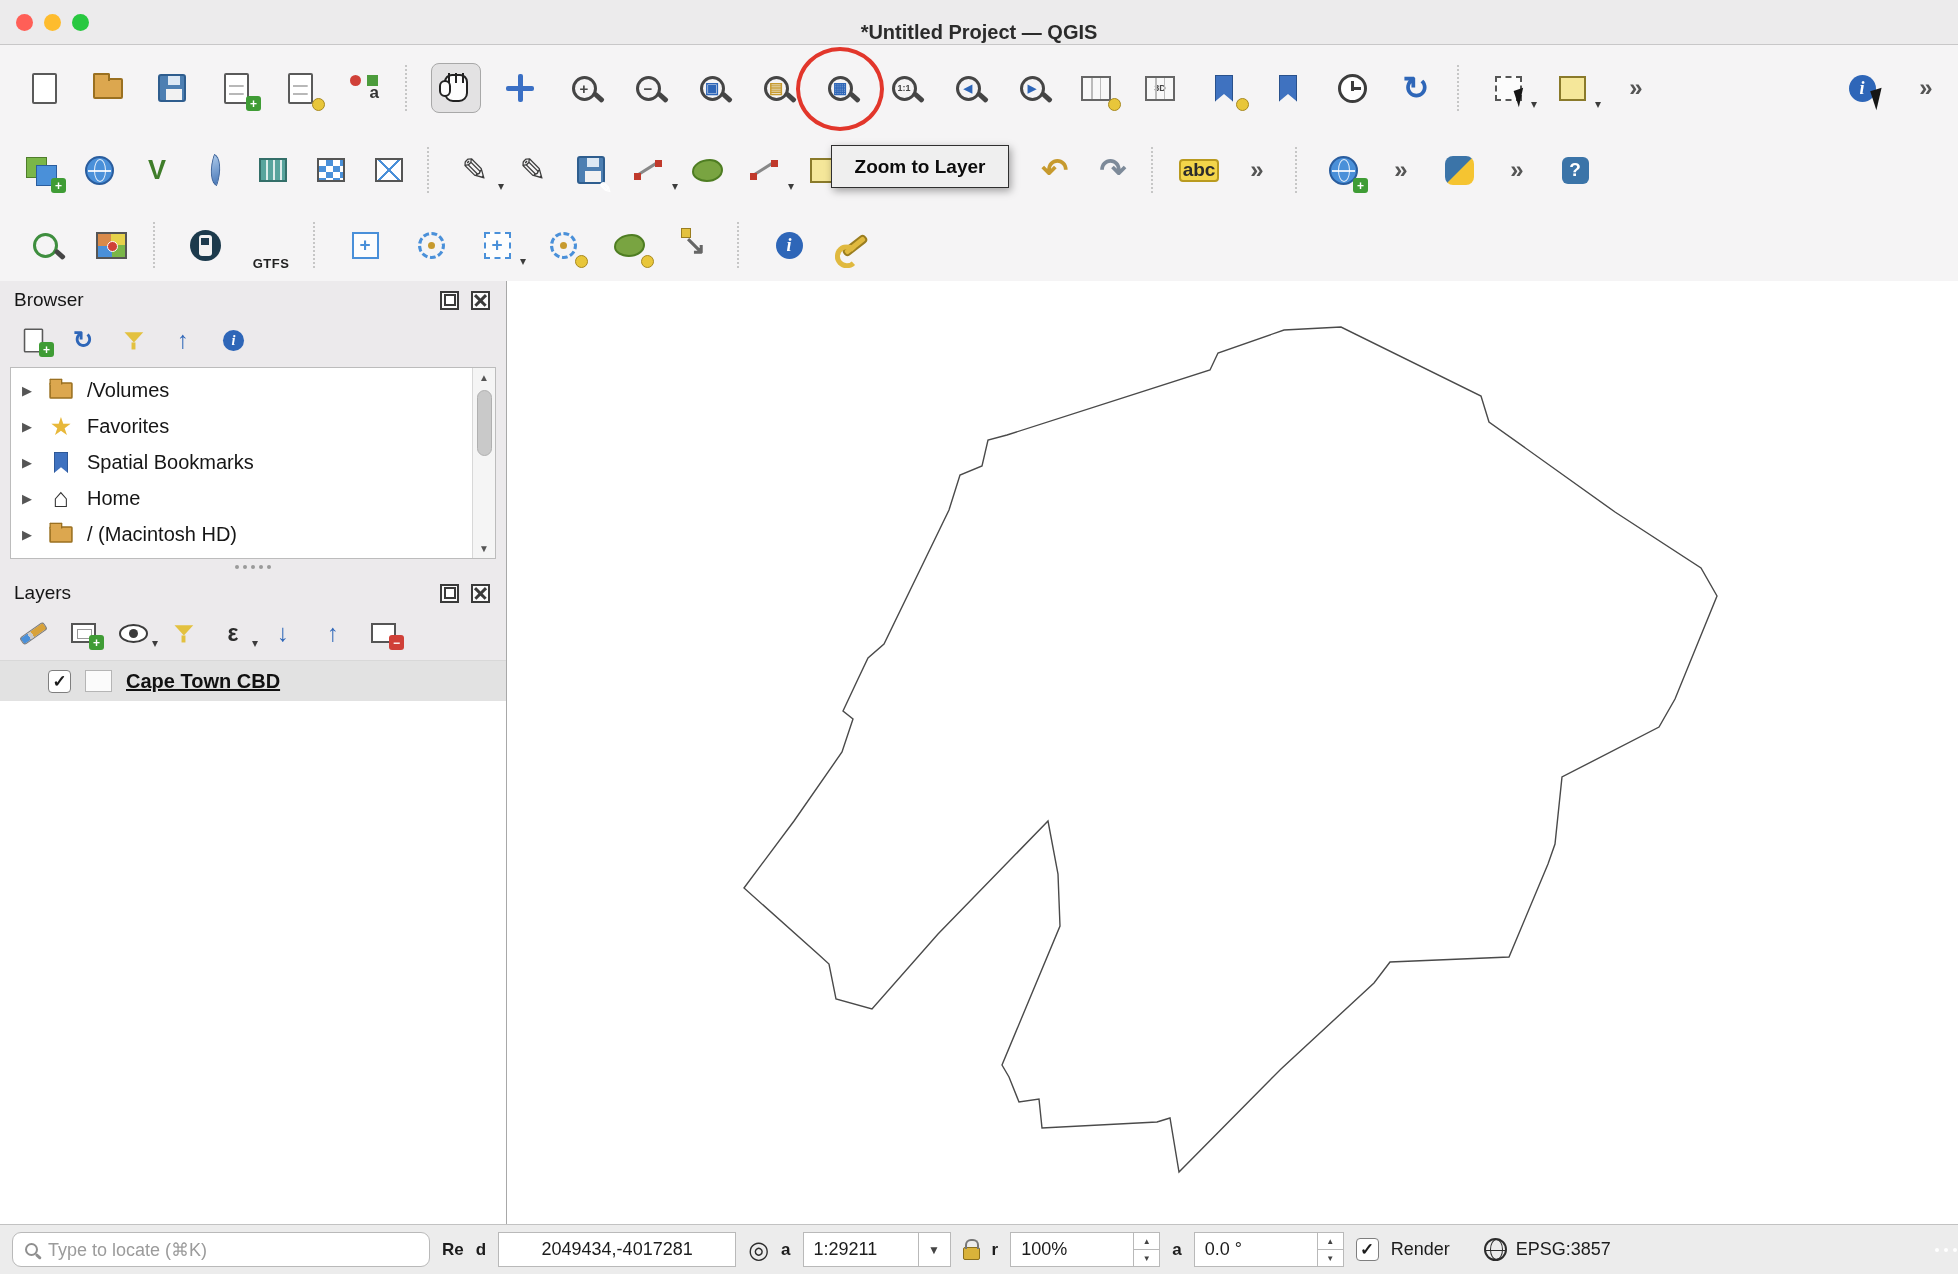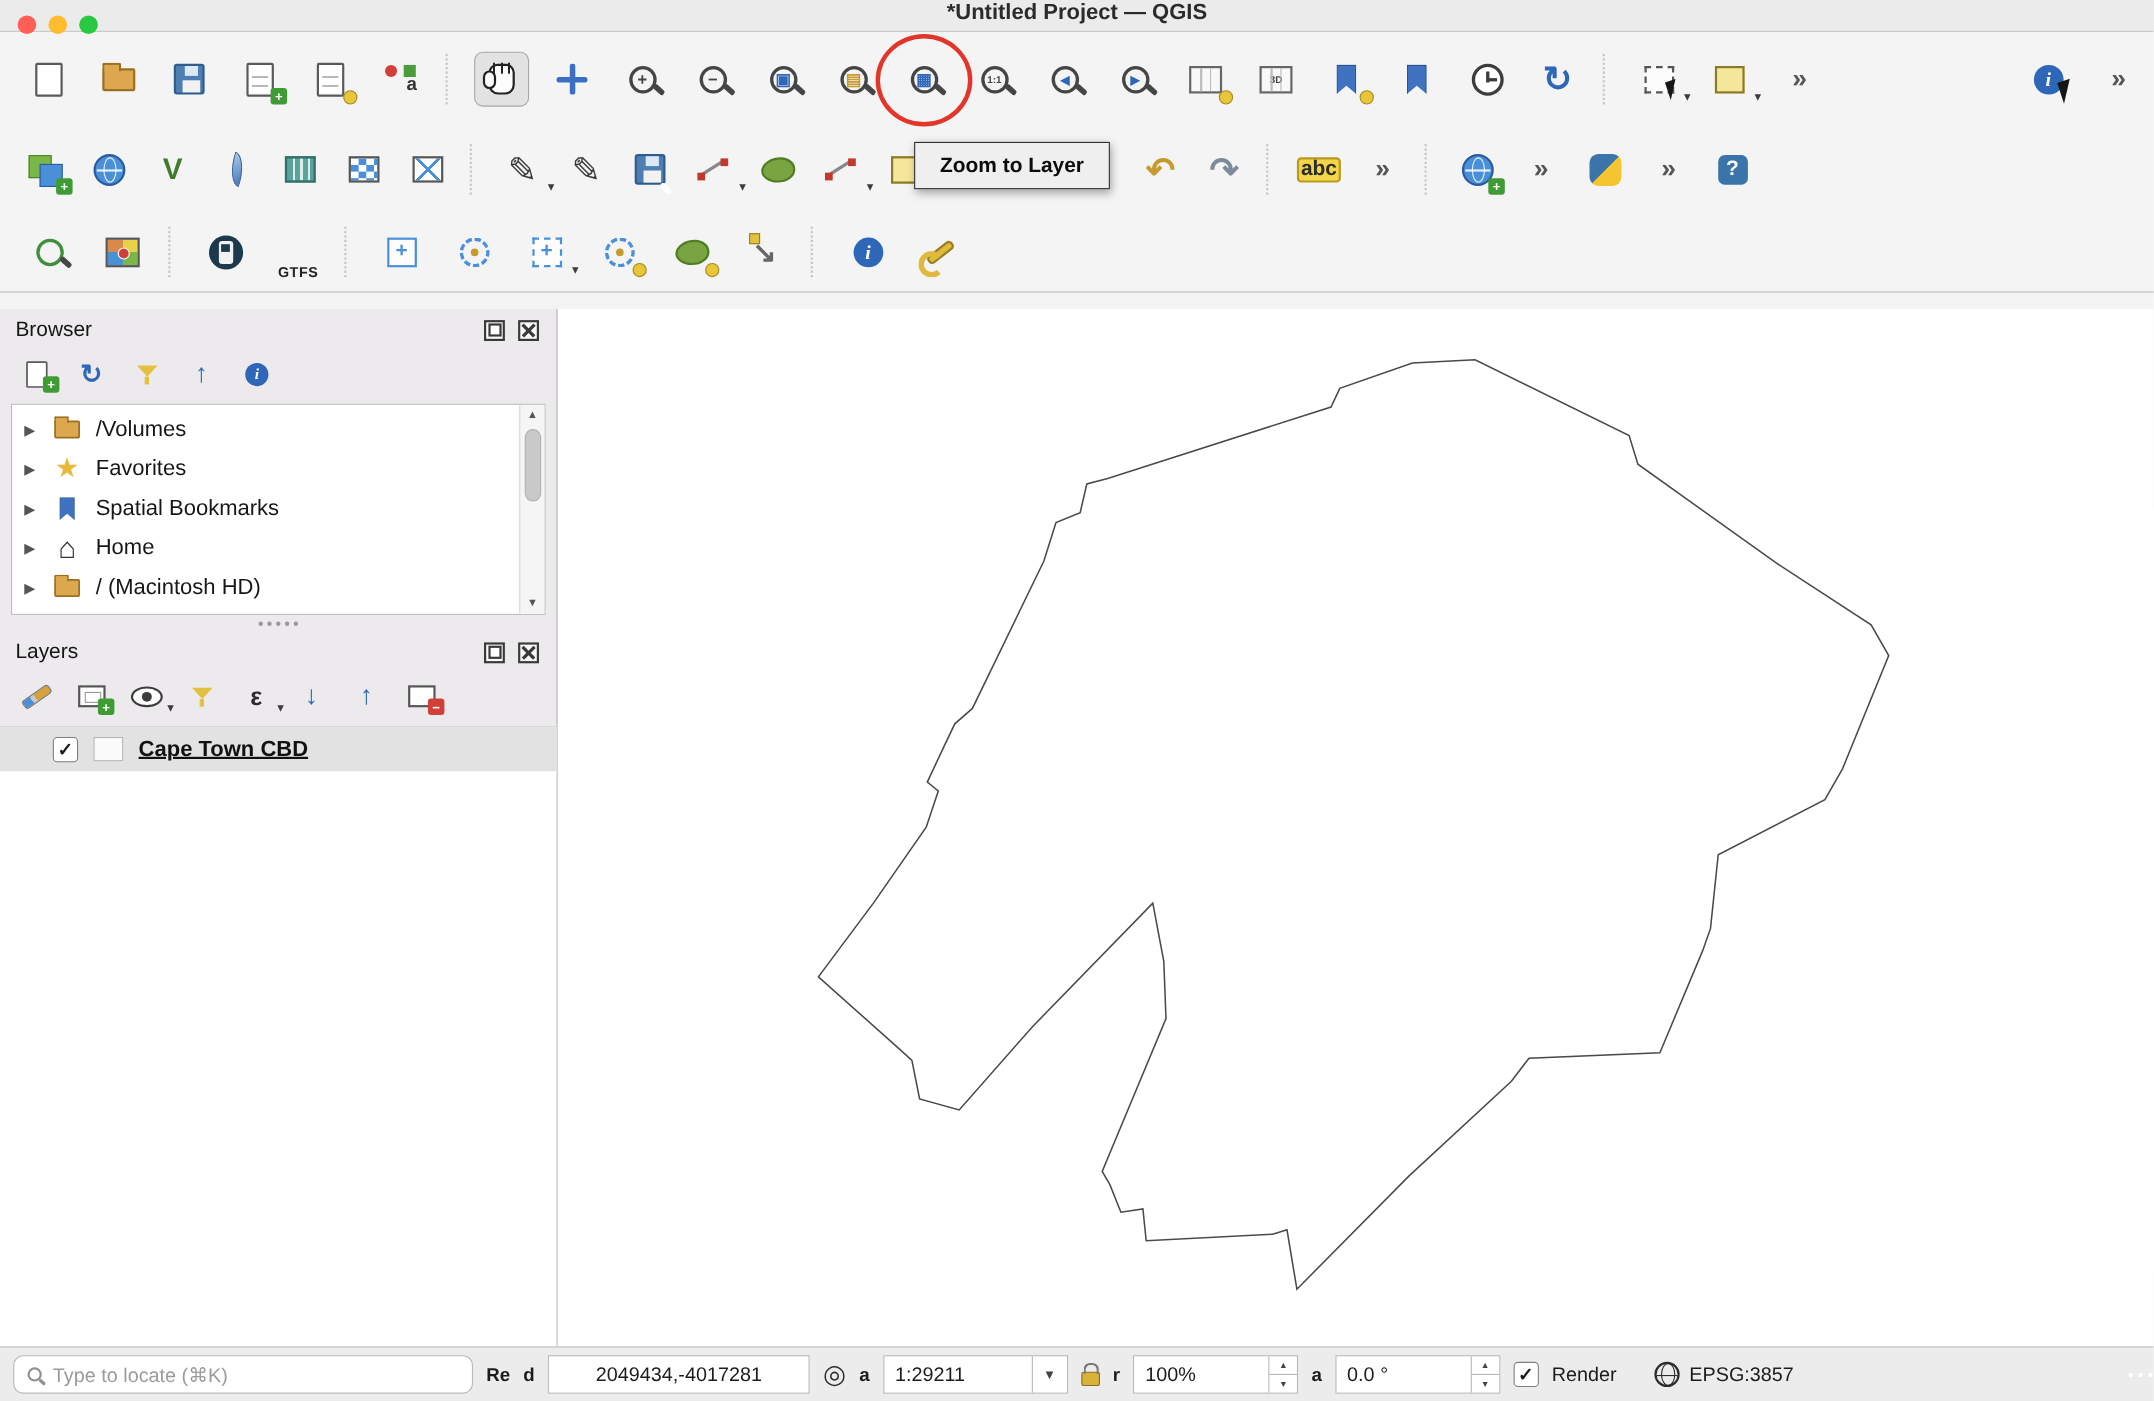--- a/index.html
+++ b/index.html
@@ -1,21 +1,21 @@
 <!DOCTYPE html>
 <html><head>
 <meta charset="utf-8">
 <style>
   * { box-sizing: border-box; margin: 0; padding: 0; }
   html,body { width:1958px; height:1274px; overflow:hidden; }
   body { font-family:"Liberation Sans", sans-serif; background:#f5f4f5; position:relative; color:#1c1c1c; }
   button { border:none; background:transparent; padding:0; font-family:inherit; }
 
   
-  .titlebar { height:29px; background:#ecebec; border-bottom:1px solid #c8c7c8; display:flex; align-items:flex-start; position:relative; }
+  .titlebar { height:45px; background:#ecebec; border-bottom:1px solid #c8c7c8; display:flex; align-items:flex-end; position:relative; }
   .lights { position:absolute; left:16px; top:14px; display:flex; gap:11px; }
   .light { width:17px; height:17px; border-radius:50%; }
   .title { margin:0 auto; font-weight:bold; font-size:20px; color:#2b2b2b; }
 
   
   .toolbars { background:#f5f4f5; border-bottom:1px solid #b9b9b9; }
   .trow { display:flex; align-items:center; padding-left:12px; }
   .row1 { height:86px; }
   .row2 { height:78px; }
   .row3 { height:72px; }
@@ -168,21 +168,21 @@
   .lname { font-size:20px; font-weight:bold; text-decoration:underline; color:#111; }
 
   
   .statusbar { position:absolute; left:0; right:0; bottom:0; height:50px; background:#ececec; border-top:1px solid #c2c2c2; display:flex; align-items:center; padding:0 12px; gap:12px; z-index:5; }
   .sbox { height:35px; background:#fff; border:1px solid #b9b9b9; display:flex; align-items:center; }
   .locate { width:418px; border-radius:9px; gap:10px; padding:0 12px; color:#9b9b9b; font-size:18px; }
   .mini-mag { width:13px; height:13px; border:2.5px solid #8f8f8f; border-radius:50%; position:relative; flex:none; }
   .mini-mag::after { content:""; position:absolute; right:-6px; bottom:-3px; width:7px; height:2.5px; background:#8f8f8f; transform:rotate(42deg); border-radius:2px; }
   .coord { width:238px; justify-content:center; font-size:18px; color:#1c1c1c; }
   .frag { font-size:17px; color:#1c1c1c;font-weight:bold; }
-  .scale { width:168px; }
+  .scale { width:148px; }
   .scale .val, .spin .val { flex:1; padding-left:10px; font-size:18px; color:#1c1c1c; }
   .ddbox { width:32px; height:100%; border-left:1px solid #b9b9b9; display:flex; align-items:center; justify-content:center; font-size:12px; color:#444; }
   .spin { width:150px; }
   .spincol { width:26px; height:100%; border-left:1px solid #b9b9b9; display:flex; flex-direction:column; }
   .spincol span { flex:1; display:flex; align-items:center; justify-content:center; font-size:8px; color:#444; }
   .spincol span:first-child { border-bottom:1px solid #b9b9b9; }
   .s-tracking { font-size:24px; color:#2c2c2c; }
   .s-lock { width:17px; height:13px; background:#d9b23a; border:1.5px solid #8a6f1d; border-radius:2px; position:relative; margin-top:7px; }
   .s-lock::before { content:""; position:absolute; left:1.5px; top:-9px; width:10px; height:8px; border:2.5px solid #777; border-bottom:none; border-radius:6px 6px 0 0; }
   .rlabel { font-size:18px; color:#1c1c1c; }

